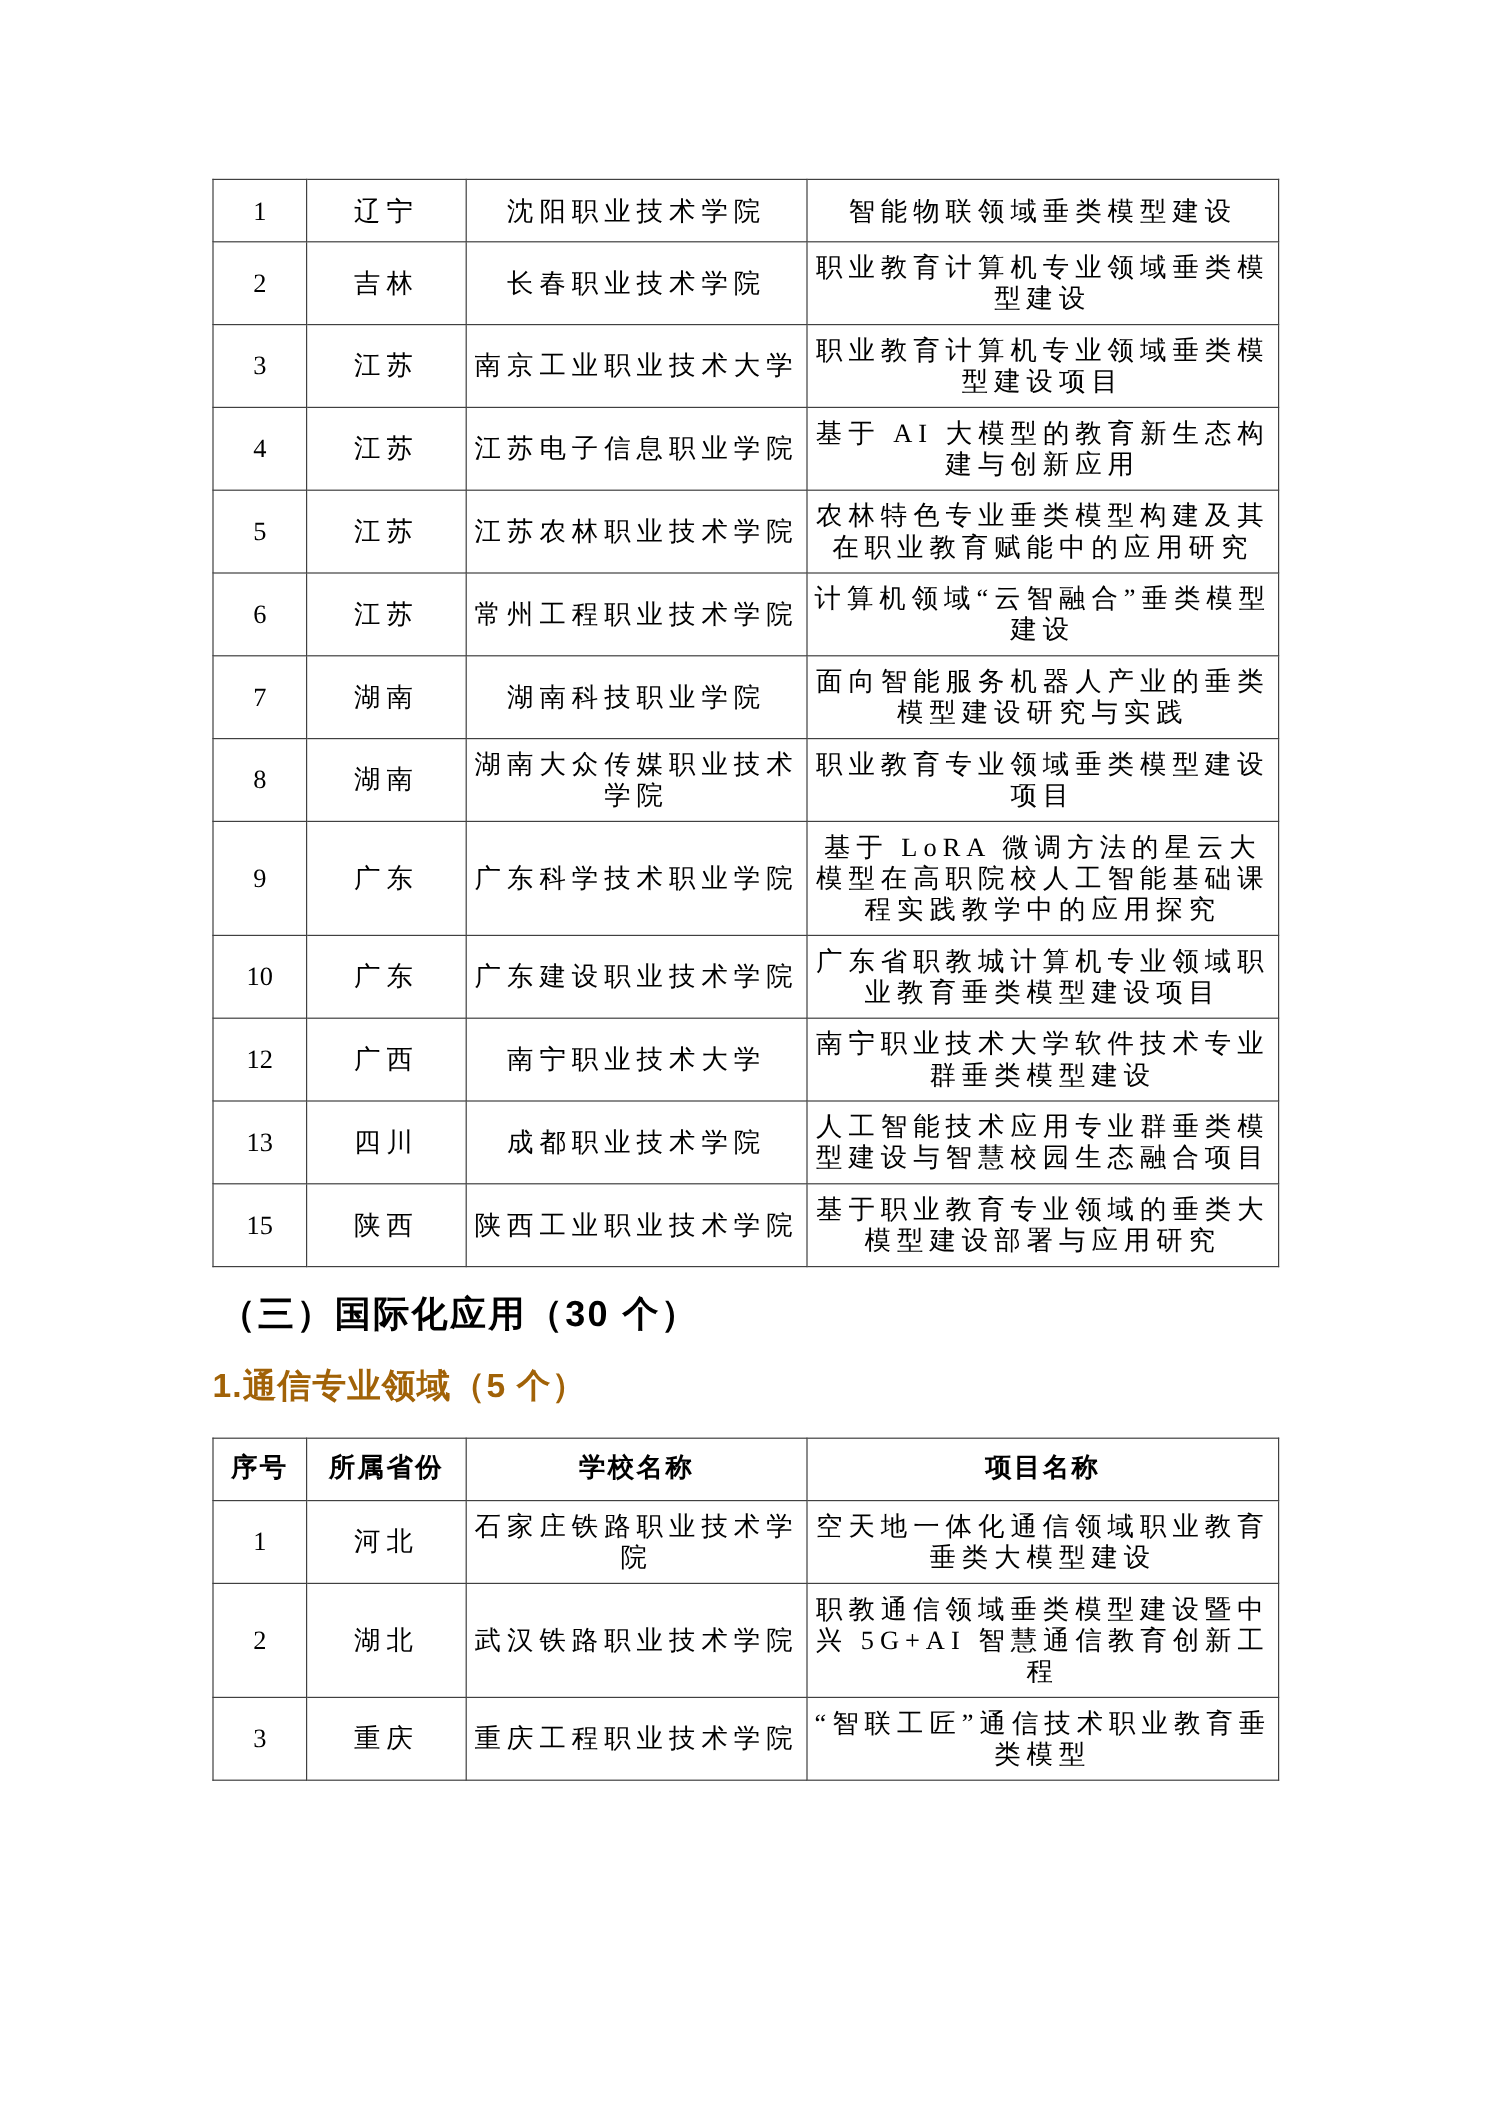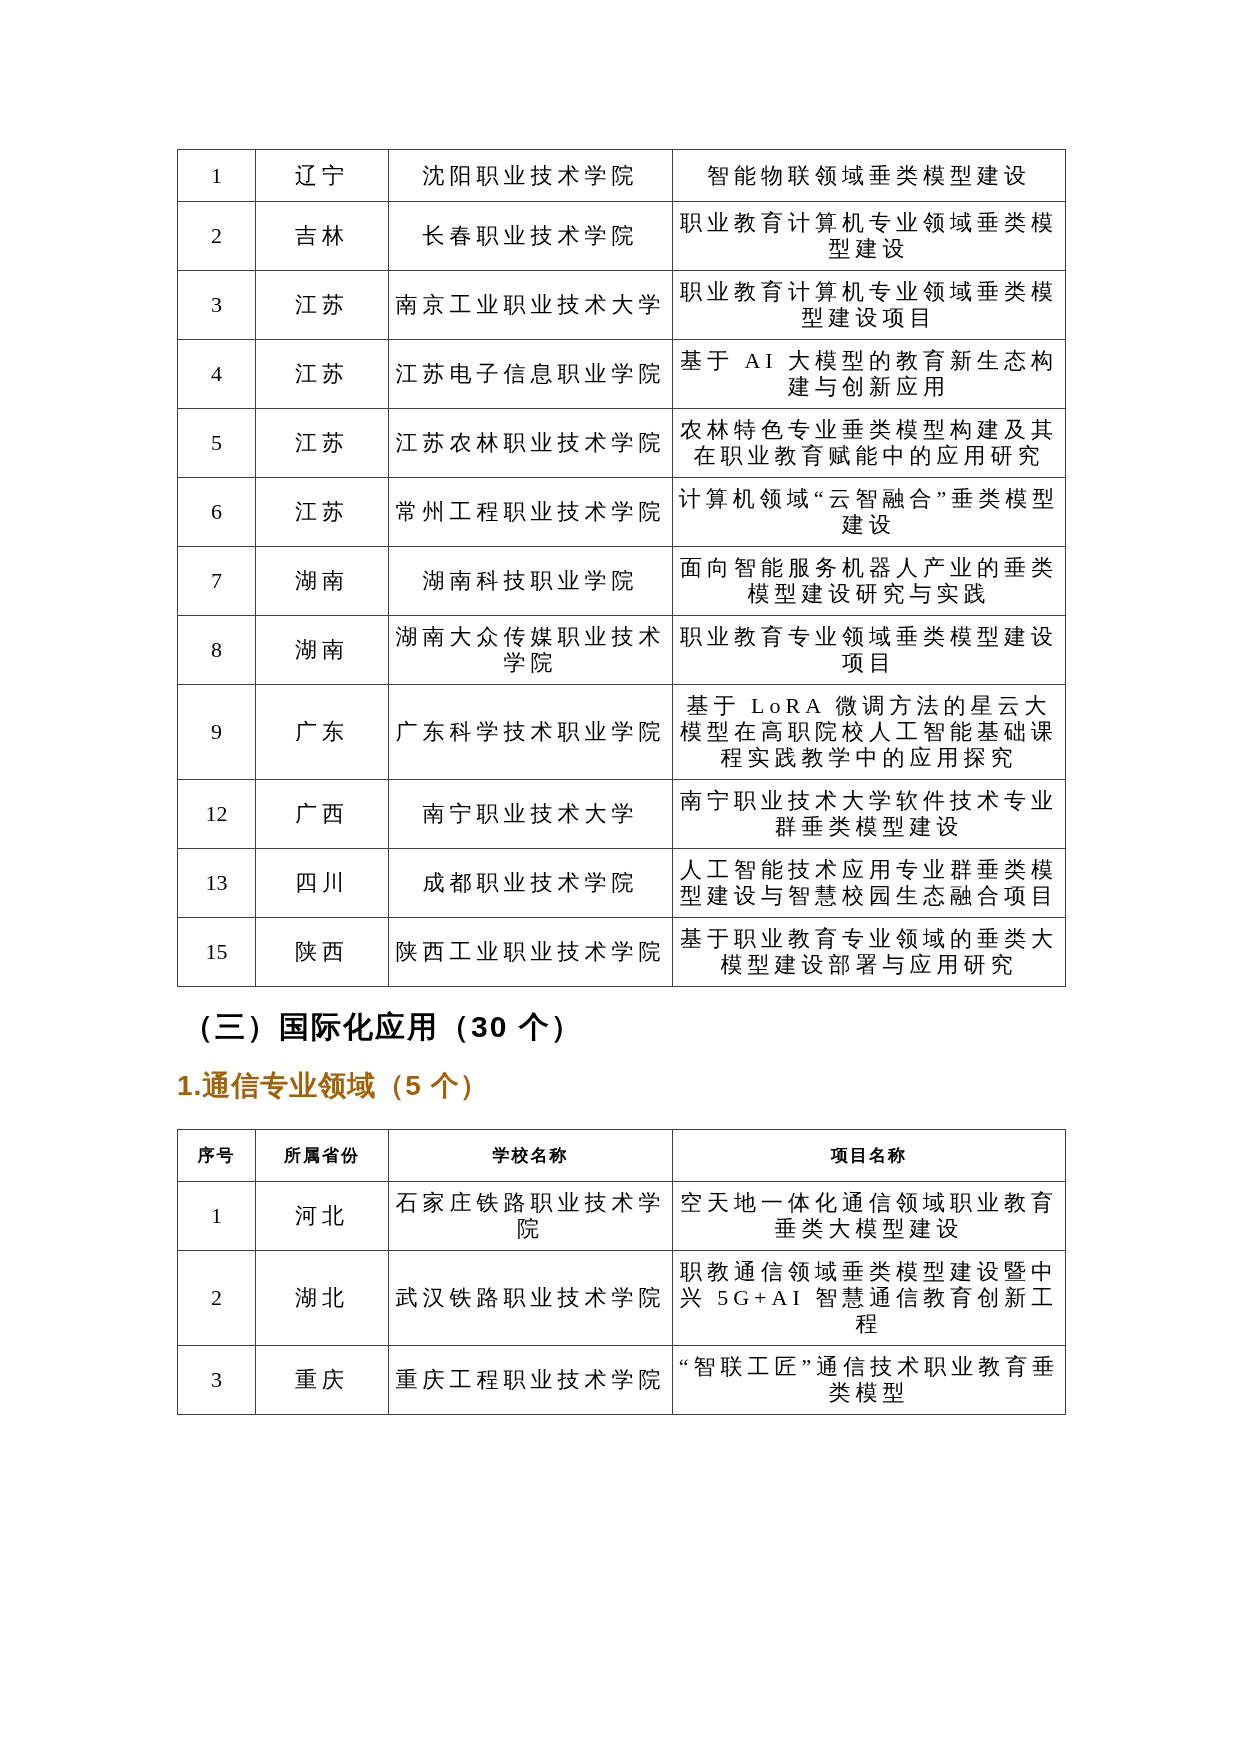--- a/index.html
+++ b/index.html
@@ -34,23 +34,23 @@
     letter-spacing: 5px;
     word-break: break-all;
     overflow-wrap: anywhere;
   }
   .doc-table tr { height: 52px; }
   .doc-table td.col-no {
     letter-spacing: 0;
     font-family: "Liberation Serif", "DejaVu Serif", serif;
   }
   .doc-table th {
-    font-family: Liberation Serif, serif;
+    font-family: Liberation Mono, monospace;
     font-weight: bold;
-    font-size: 17px;
+    font-size: 22px;
     letter-spacing: 2px;
   }
   h2.sec-heading {
     margin: 22px 0 0 6px;
     font-family: "Liberation Sans", "DejaVu Sans", sans-serif;
     font-weight: bold;
     font-size: 30px;
     line-height: 36px;
     letter-spacing: 2px;
     color: #000000;
@@ -124,20 +124,26 @@
           <td class="col-no">8</td>
           <td class="col-province">湖南</td>
           <td class="col-school">湖南大众传媒职业技术学院</td>
           <td class="col-project">职业教育专业领域垂类模型建设项目</td>
         </tr>
         <tr>
           <td class="col-no">9</td>
           <td class="col-province">广东</td>
           <td class="col-school">广东科学技术职业学院</td>
           <td class="col-project">基于 LoRA 微调方法的星云大模型在高职院校人工智能基础课程实践教学中的应用探究</td>
+        </tr>
+        <tr>
+          <td class="col-no">10</td>
+          <td class="col-province">广东</td>
+          <td class="col-school">广东建设职业技术学院</td>
+          <td class="col-project">广东省职教城计算机专业领域职业教育垂类模型建设项目</td>
         </tr>
         <tr>
           <td class="col-no">12</td>
           <td class="col-province">广西</td>
           <td class="col-school">南宁职业技术大学</td>
           <td class="col-project">南宁职业技术大学软件技术专业群垂类模型建设</td>
         </tr>
         <tr>
           <td class="col-no">13</td>
           <td class="col-province">四川</td>

